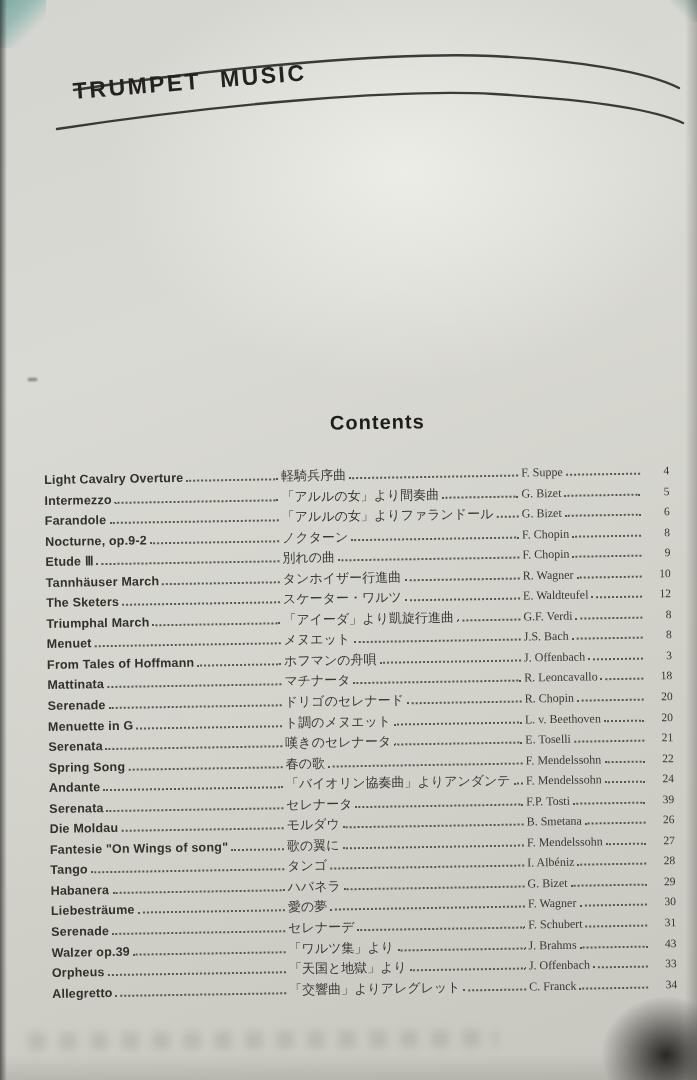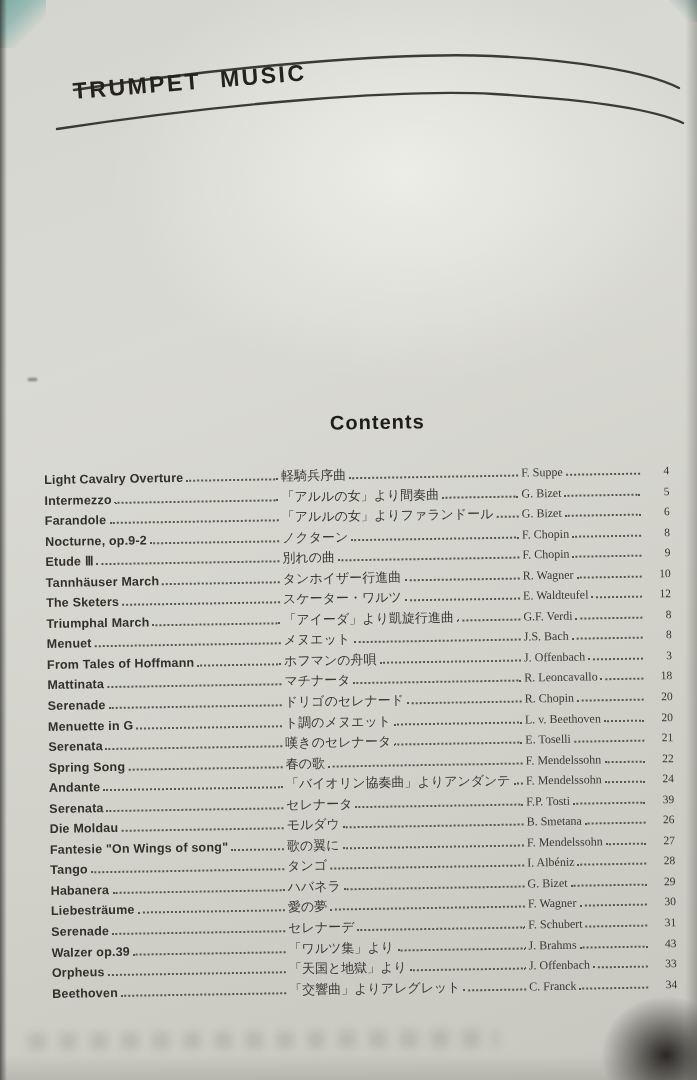--- a/index.html
+++ b/index.html
@@ -480,21 +480,21 @@
     </span>
     <span class="c-co">
       <span class="t-co">J. Offenbach</span>
       <span class="lead"></span>
     </span>
     <span class="t-pg">33</span>
   </div>
 
   <div class="row">
     <span class="c-en">
-      <span class="t-en">Beethoven</span>
+      <span class="t-en">Allegretto</span>
       <span class="lead"></span>
     </span>
     <span class="c-ja">
       <span class="t-ja">「交響曲」よりアレグレット</span>
       <span class="lead"></span>
     </span>
     <span class="c-co">
       <span class="t-co">C. Franck</span>
       <span class="lead"></span>
     </span>

